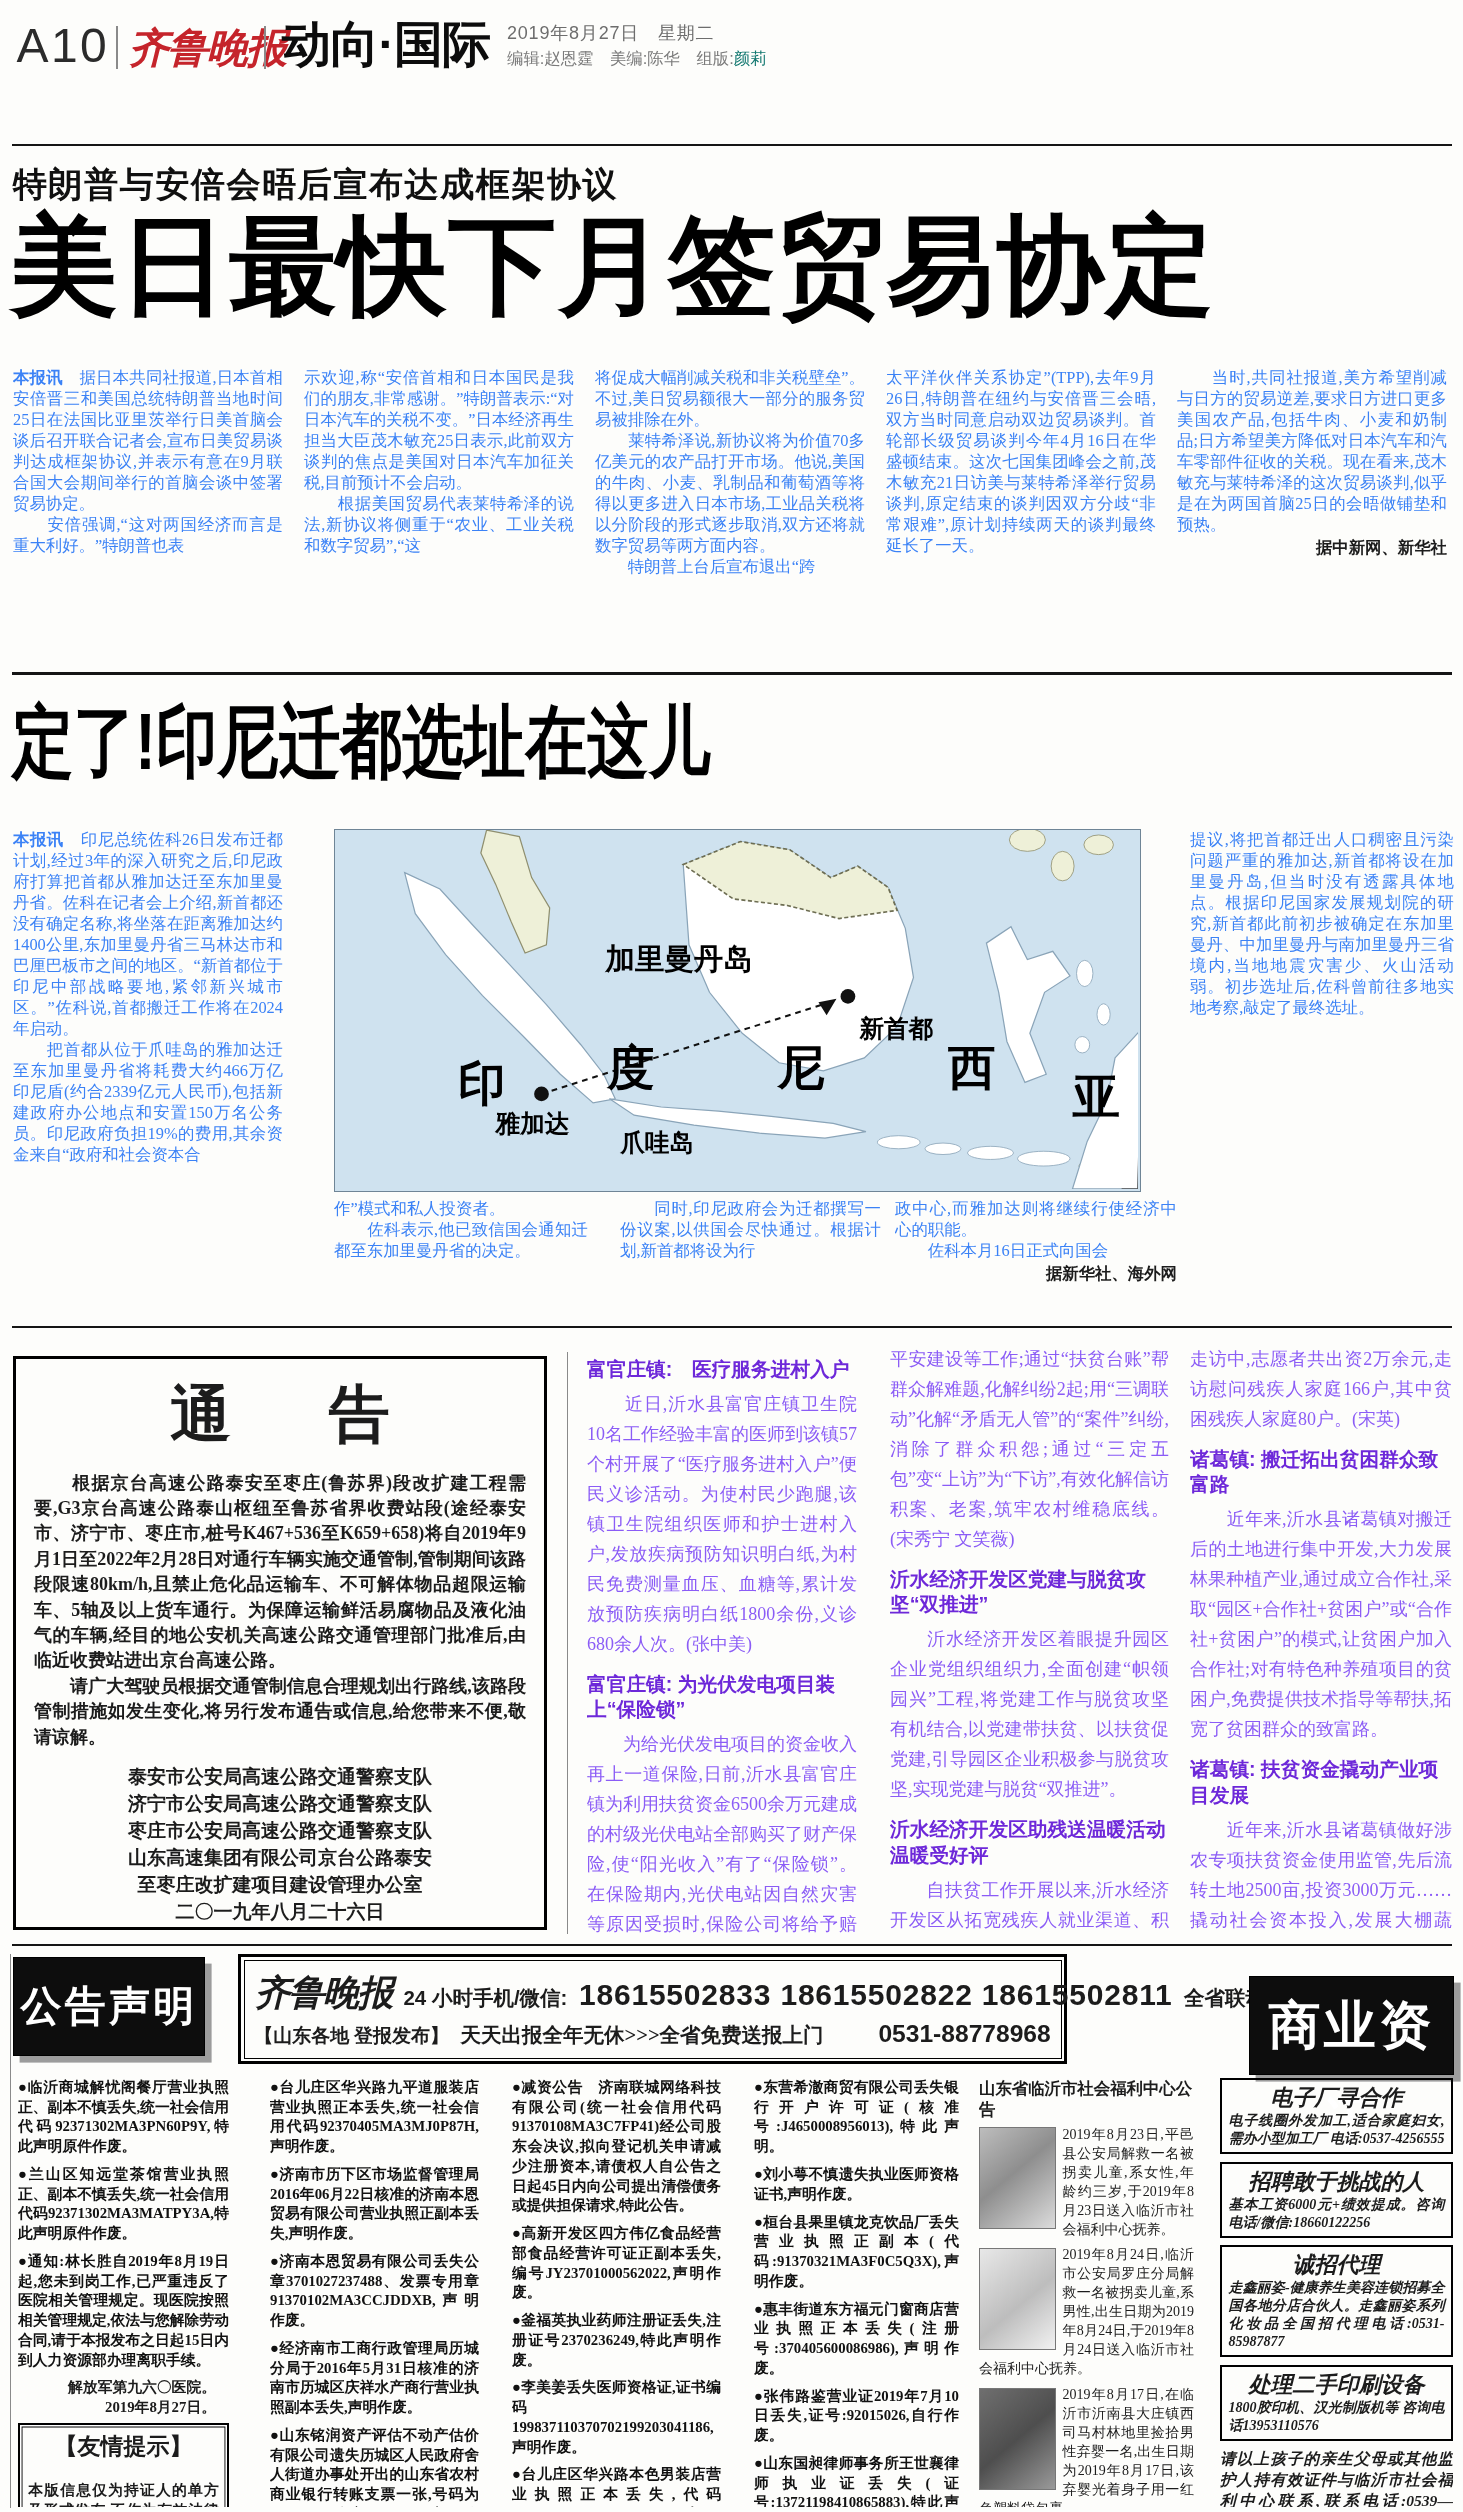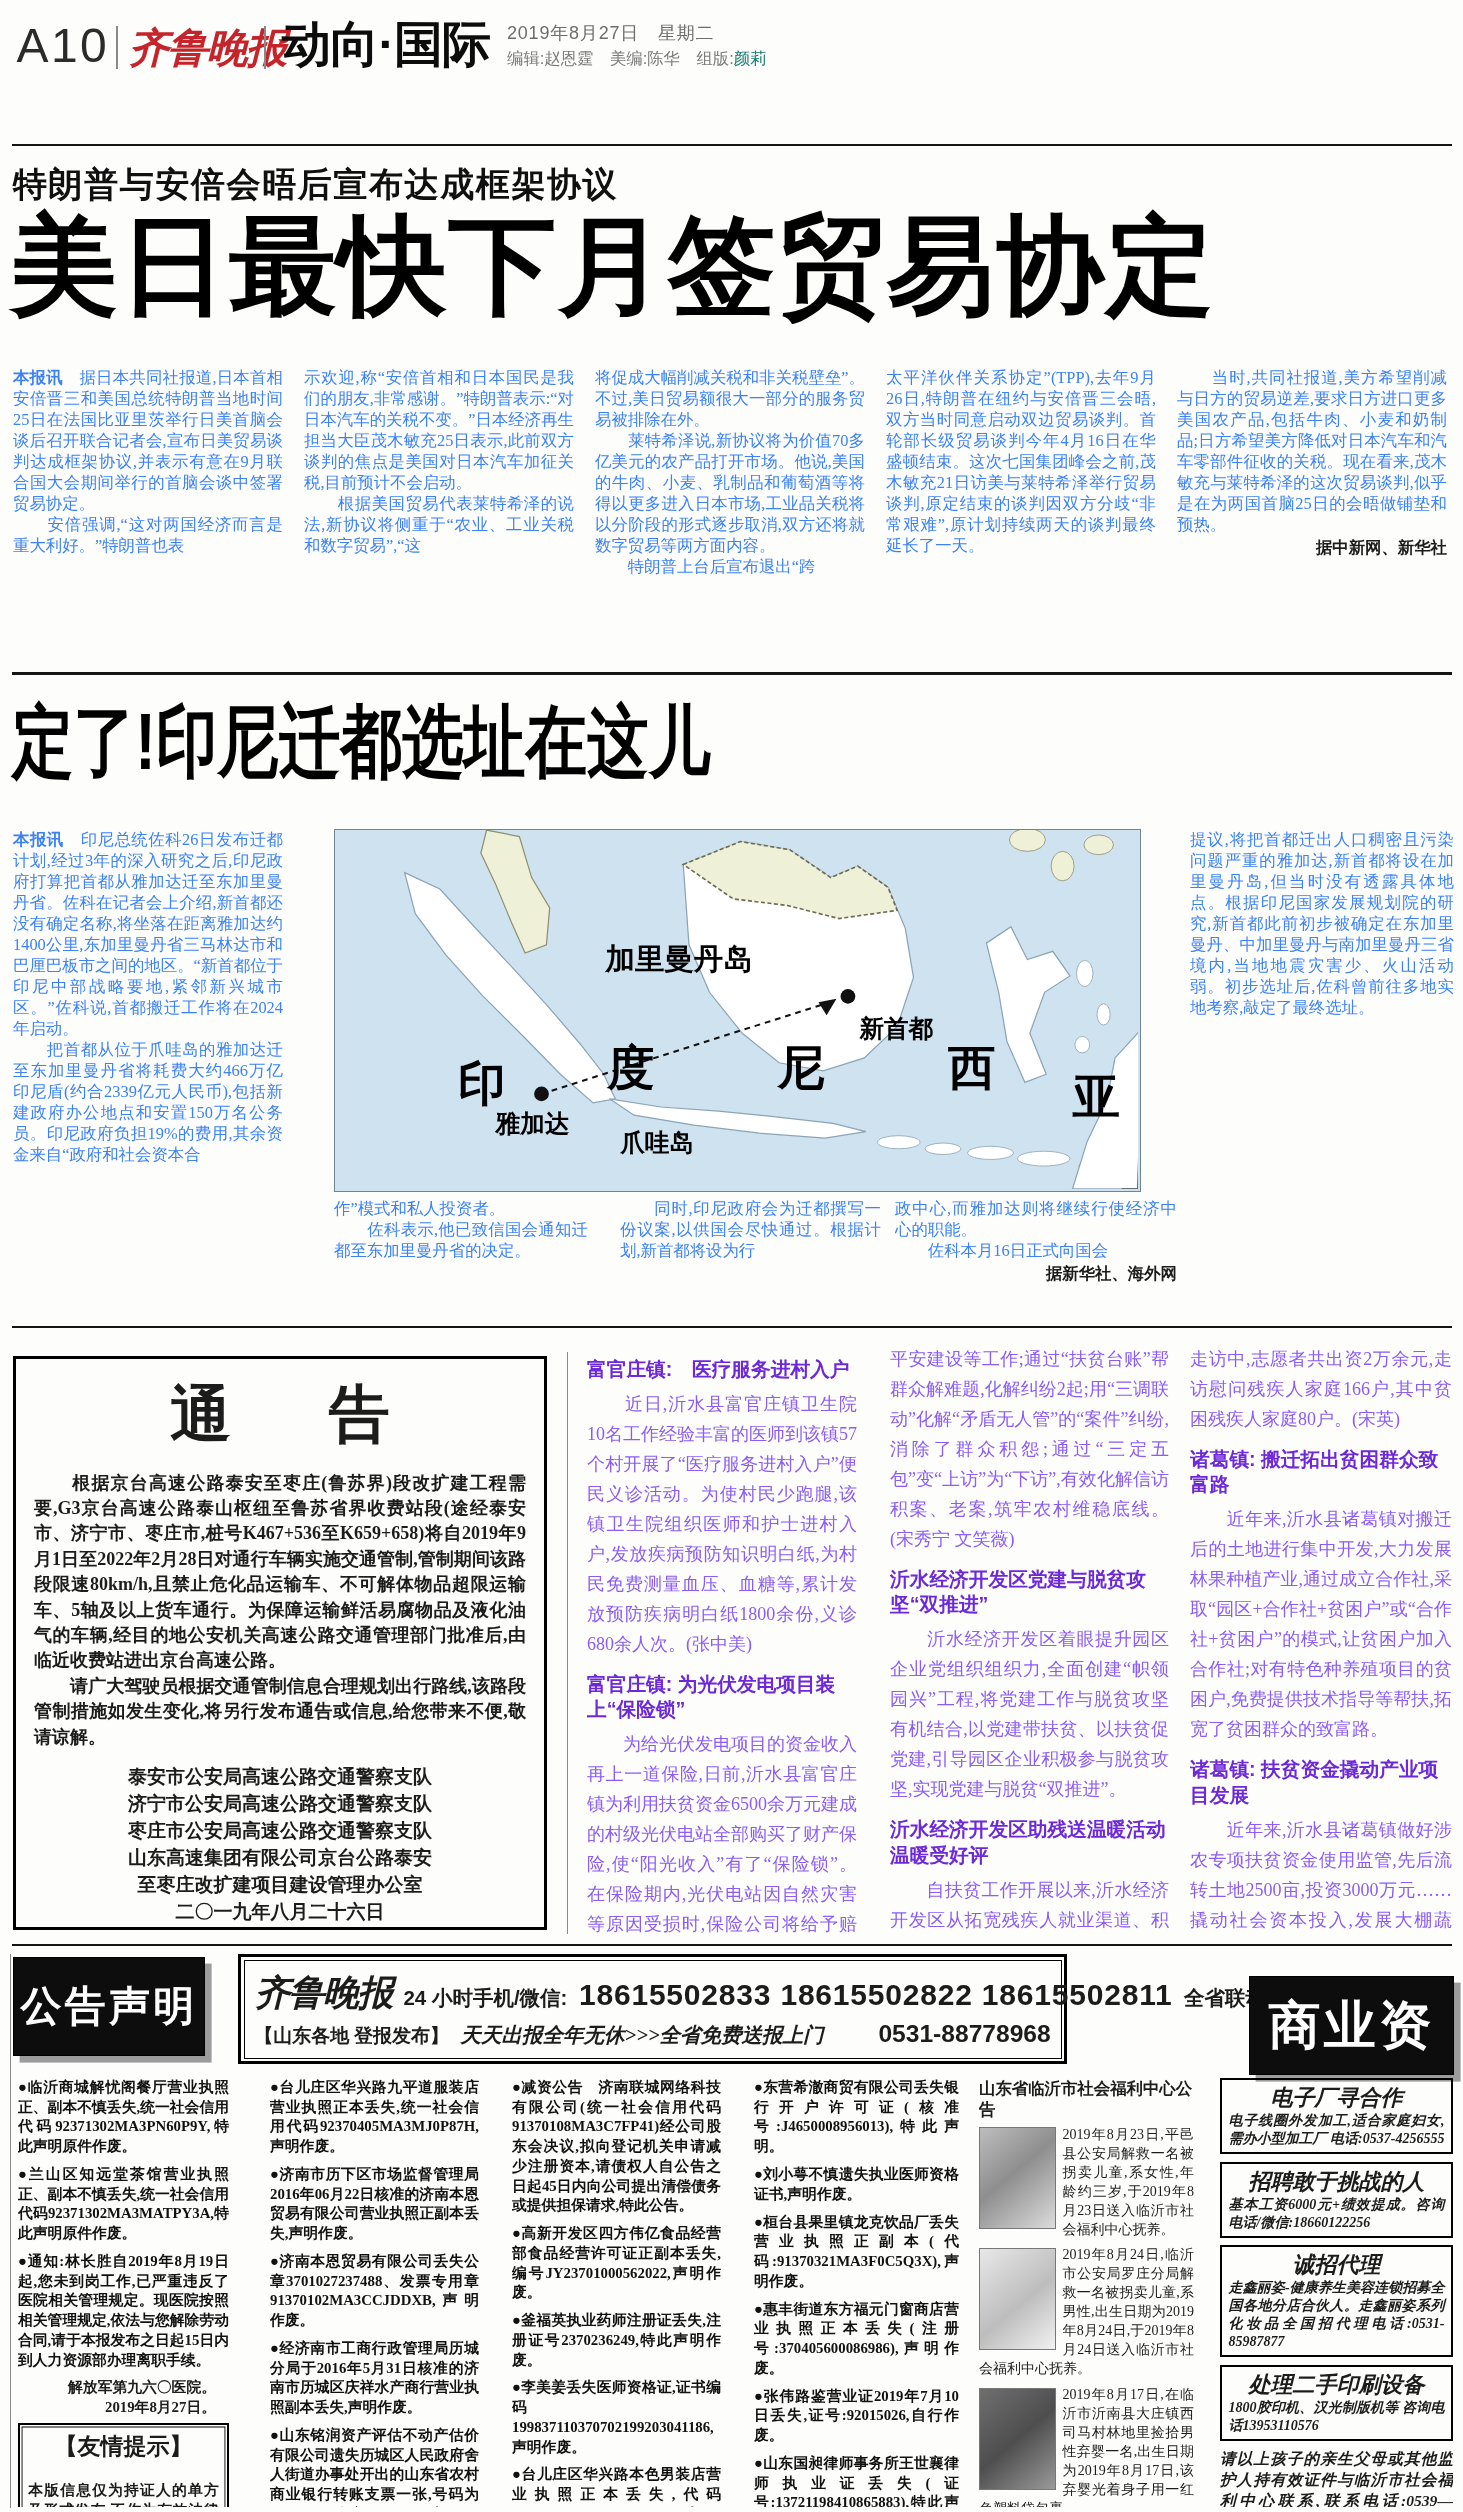--- a/index.html
+++ b/index.html
@@ -50,21 +50,21 @@
             font-weight:900;text-align:center;box-shadow:6.6px 6.6px 0 #9c9c9c;border:1.6px solid #000;}
   .banner{left:238px;top:1954px;width:829px;height:110px;border:3.3px solid #000;box-sizing:border-box;padding:2.5px;}
   .banner-in{border:0.8px solid #000;height:100%;box-sizing:border-box;display:flex;flex-direction:column;
              justify-content:center;padding:1.6px 9.8px;gap:1.6px;}
   .brow{display:flex;align-items:baseline;gap:11.5px;white-space:nowrap;}
   .blogo{font-size:36px;font-weight:bold;font-style:italic;letter-spacing:-1.6px;}
   .blabel{font-size:20.5px;font-weight:900;font-family:"Liberation Sans",sans-serif;}
   .bphones{font-size:30px;font-weight:900;font-family:"Liberation Sans",sans-serif;letter-spacing:0.8px;}
   .bright{font-size:20.5px;font-weight:900;font-family:"Liberation Sans",sans-serif;margin-left:auto;}
   .bbracket{font-size:19px;font-weight:900;}
-  .btag{font-size:20.5px;font-weight:900;font-style:italic;}
+  .btag{font-size:20.5px;font-weight:900;}
   .bphone2{font-size:24.6px;font-weight:900;font-family:"Liberation Sans",sans-serif;margin-left:auto;}
   .adcol{top:2078px;height:429px;overflow:hidden;}
   .ad-item{font-size:14.8px;line-height:19.7px;text-align:justify;margin:0 0 8.2px 0;font-weight:600;color:#111;}
   .tip{border:2.5px solid #000;box-shadow:inset 0 0 0 1.6px #fff,inset 0 0 0 2.5px #000;padding:6.6px 8.2px;margin-top:4.9px;}
   .tip-t{text-align:center;font-weight:900;font-size:23px;margin-bottom:19px;}
   .tip-b{font-size:14.8px;line-height:19.7px;font-weight:700;text-align:justify;}
   .nsign{text-align:right;font-size:14.8px;line-height:19.7px;font-weight:600;padding-right:13px;}
   .wf-title{font-weight:900;font-size:16.4px;line-height:21px;font-family:"Liberation Sans",sans-serif;margin-bottom:4.9px;}
   .wf-entry{font-size:14px;line-height:19px;text-align:justify;margin-bottom:6.6px;overflow:hidden;}
   .baby{float:left;width:75px;height:100px;margin:2.5px 6.6px 2.5px 0;border:0.8px solid #777;}

